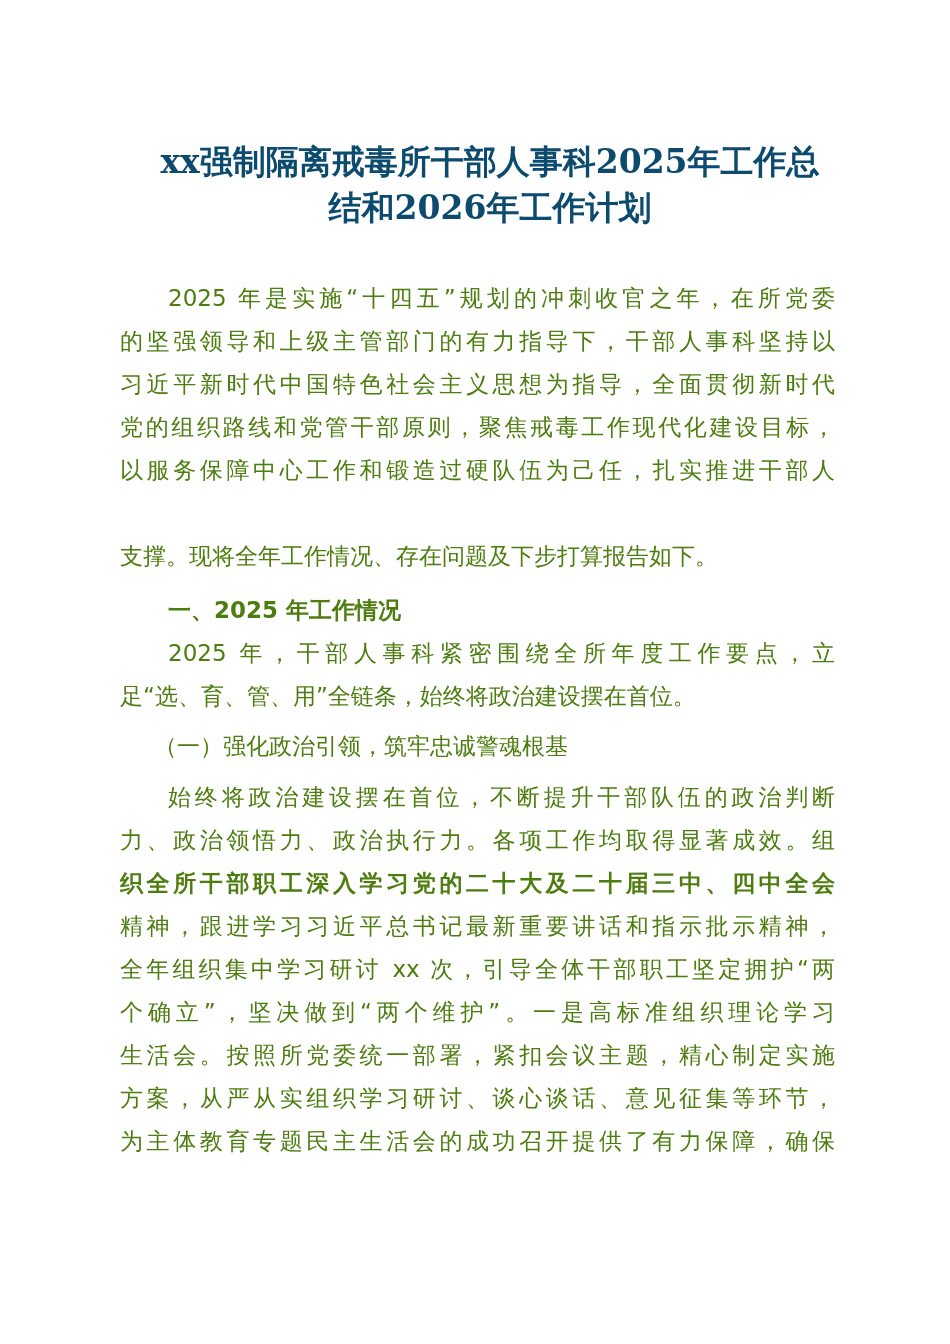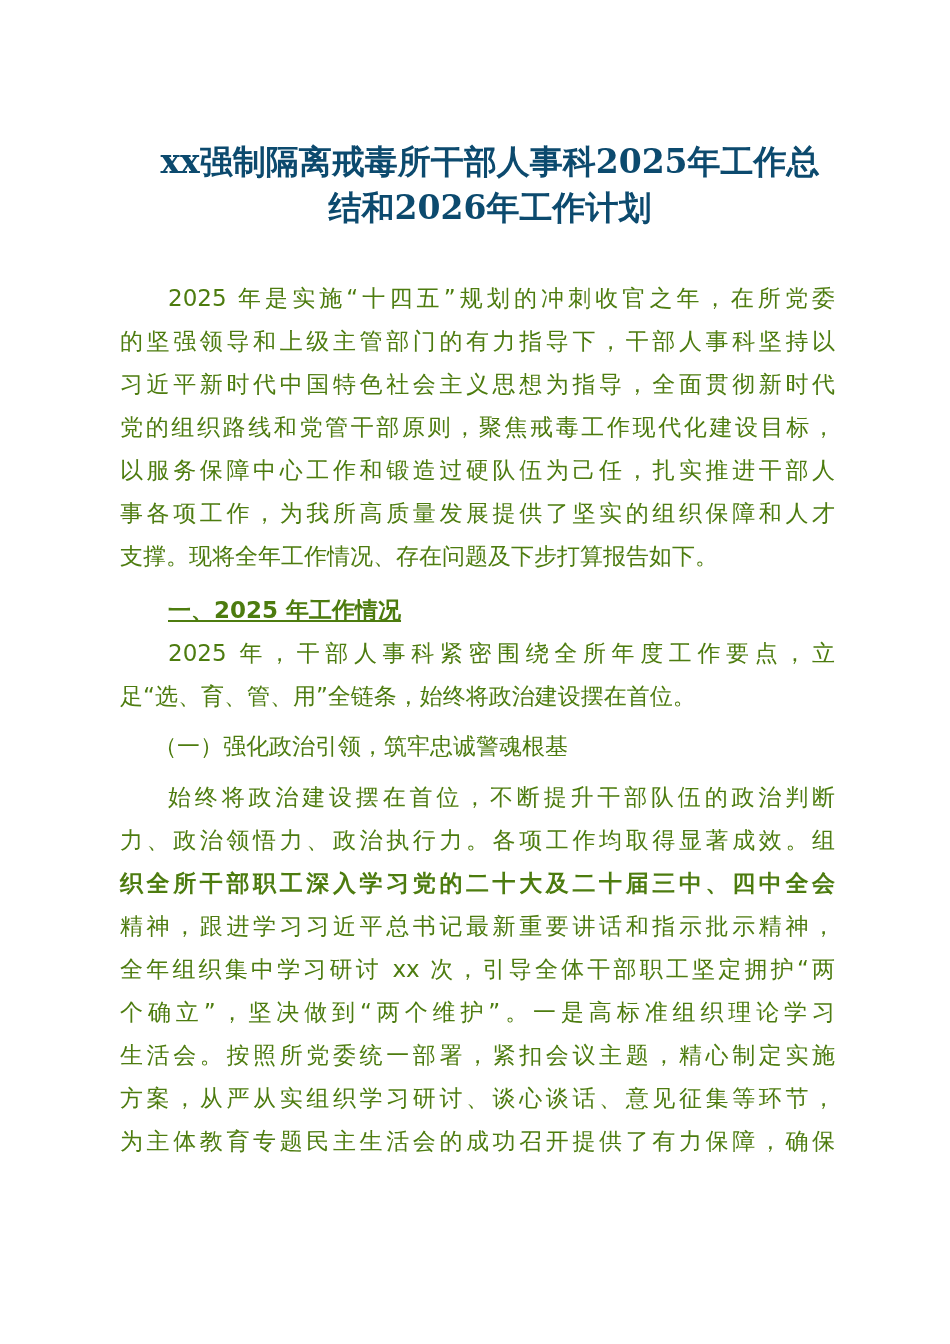--- a/index.html
+++ b/index.html
@@ -66,24 +66,23 @@
 <div class="page">
 
   <div class="title title-line-1">xx强制隔离戒毒所干部人事科2025年工作总</div>
   <div class="title title-line-2">结和2026年工作计划</div>
 
   <div class="line indent" style="top:282px;">2025 年是实施“十四五”规划的冲刺收官之年，在所党委</div>
   <div class="line" style="top:325px;">的坚强领导和上级主管部门的有力指导下，干部人事科坚持以</div>
   <div class="line" style="top:368px;">习近平新时代中国特色社会主义思想为指导，全面贯彻新时代</div>
   <div class="line" style="top:411px;">党的组织路线和党管干部原则，聚焦戒毒工作现代化建设目标，</div>
   <div class="line" style="top:454px;">以服务保障中心工作和锻造过硬队伍为己任，扎实推进干部人</div>
-  <div class="line" style="top:497px;">事各项工作，为我所高质量发展提供了坚实的组织保障和人才</div>
   <div class="line last" style="top:540px;">支撑。现将全年工作情况、存在问题及下步打算报告如下。</div>
 
-  <div class="line indent heading" style="top:594px;text-decoration:underline;">一、2025 年工作情况</div>
+  <div class="line indent heading" style="top:594px;">一、2025 年工作情况</div>
 
   <div class="line indent" style="top:637px;">2025 年，干部人事科紧密围绕全所年度工作要点，立</div>
   <div class="line last" style="top:680px;">足“选、育、管、用”全链条，始终将政治建设摆在首位。</div>
 
   <div class="line subheading" style="top:730px;">（一）强化政治引领，筑牢忠诚警魂根基</div>
 
   <div class="line indent" style="top:781px;">始终将政治建设摆在首位，不断提升干部队伍的政治判断</div>
   <div class="line" style="top:824px;">力、政治领悟力、政治执行力。各项工作均取得显著成效。组</div>
   <div class="line" style="top:867px;font-weight:bold;">织全所干部职工深入学习党的二十大及二十届三中、四中全会</div>
   <div class="line" style="top:910px;">精神，跟进学习习近平总书记最新重要讲话和指示批示精神，</div>

